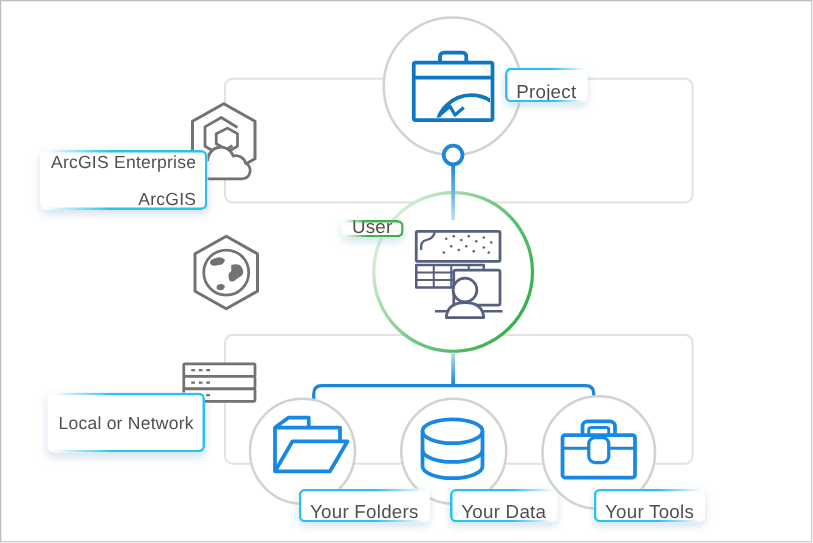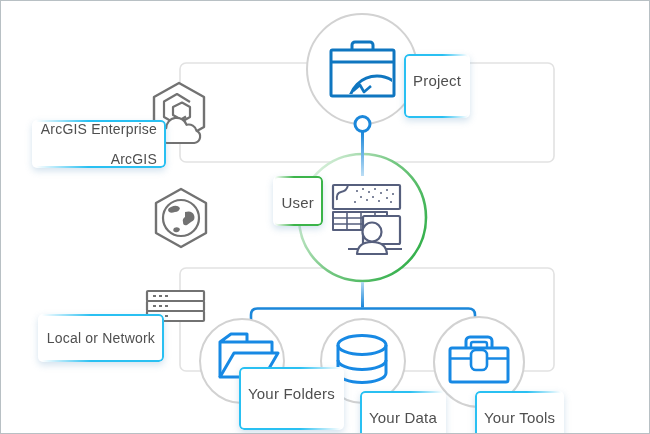--- a/index.html
+++ b/index.html
@@ -3,22 +3,22 @@
 <meta charset="utf-8">
 <style>
   html,body{margin:0;padding:0;background:#fff;}
   .stage{
     position:relative;width:650px;height:434px;box-sizing:border-box;
     background:#fff;border:1px solid #b8c0c4;overflow:hidden;
     font-family:"Liberation Sans",sans-serif;
   }
   .stage svg{position:absolute;left:0;top:0;}
   .label{
-    position:absolute;display:inline-flex;align-items:flex-start;justify-content:center;
-    background:#fff;border-radius:5px;padding:18px 9px;height:27px;
+    position:absolute;display:inline-flex;align-items:flex-end;justify-content:center;
+    background:#fff;border-radius:5px;padding:0 9px;height:27px;
     font-size:15px;color:var(--text,#4f4f4f);letter-spacing:.2px;white-space:nowrap;
     box-shadow:0 3px 7px rgba(110,160,200,.30);z-index:5;
   }
   .label::before{
     content:"";position:absolute;inset:0;border:2px solid var(--bc,var(--accent-cyan,#29c0f2));
     border-radius:5px;pointer-events:none;
     -webkit-mask-image:var(--mask);mask-image:var(--mask);
   }
   .bracket-left{--mask:linear-gradient(to right,#000 58%,transparent 97%);}
   .bracket-right{--mask:linear-gradient(to left,#000 58%,transparent 97%);}
@@ -169,21 +169,21 @@
 
   <div class="label bracket-right green" style="right:326px;top:175px;height:14px;">
     <span>User</span>
   </div>
 
 
   <div class="label two bracket-right" style="right:485px;top:313px;margin-left:36px;">
     <span>Local or Network</span>
   </div>
 
-  <div class="label bracket-left" style="left:238px;top:366px;">
+  <div class="label bracket-left" style="left:238px;top:390px;">
     <span>Your Folders</span>
   </div>
 
   <div class="label bracket-left" style="left:359px;top:390px;">
     <span>Your Data</span>
   </div>
 
   <div class="label bracket-left" style="left:474px;top:390px;">
     <span>Your Tools</span>
   </div>

